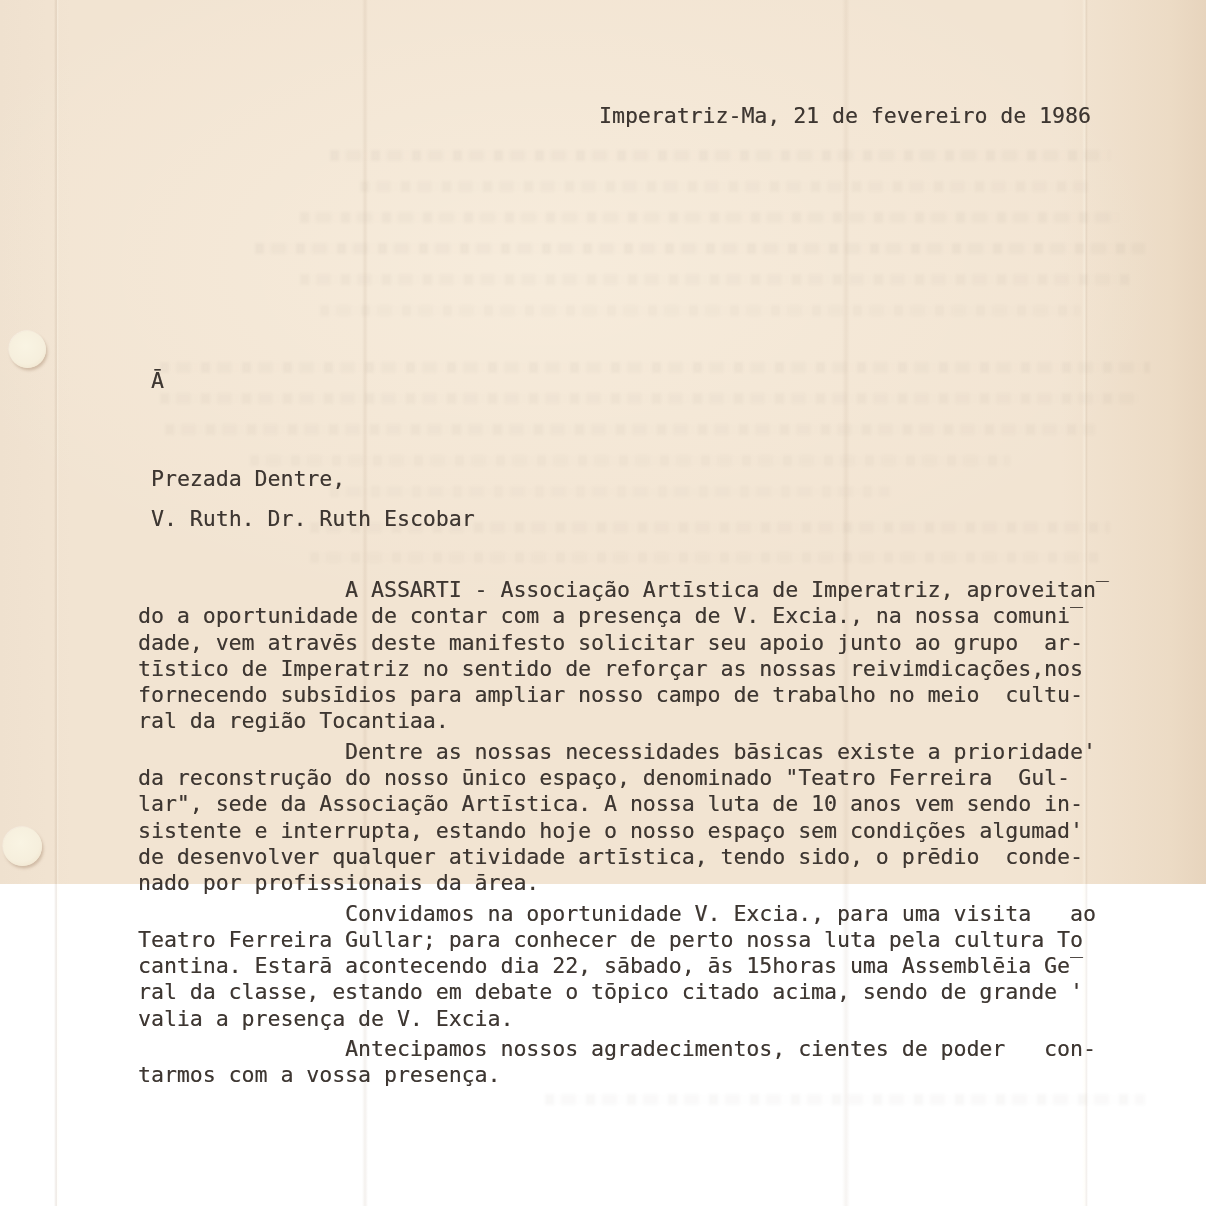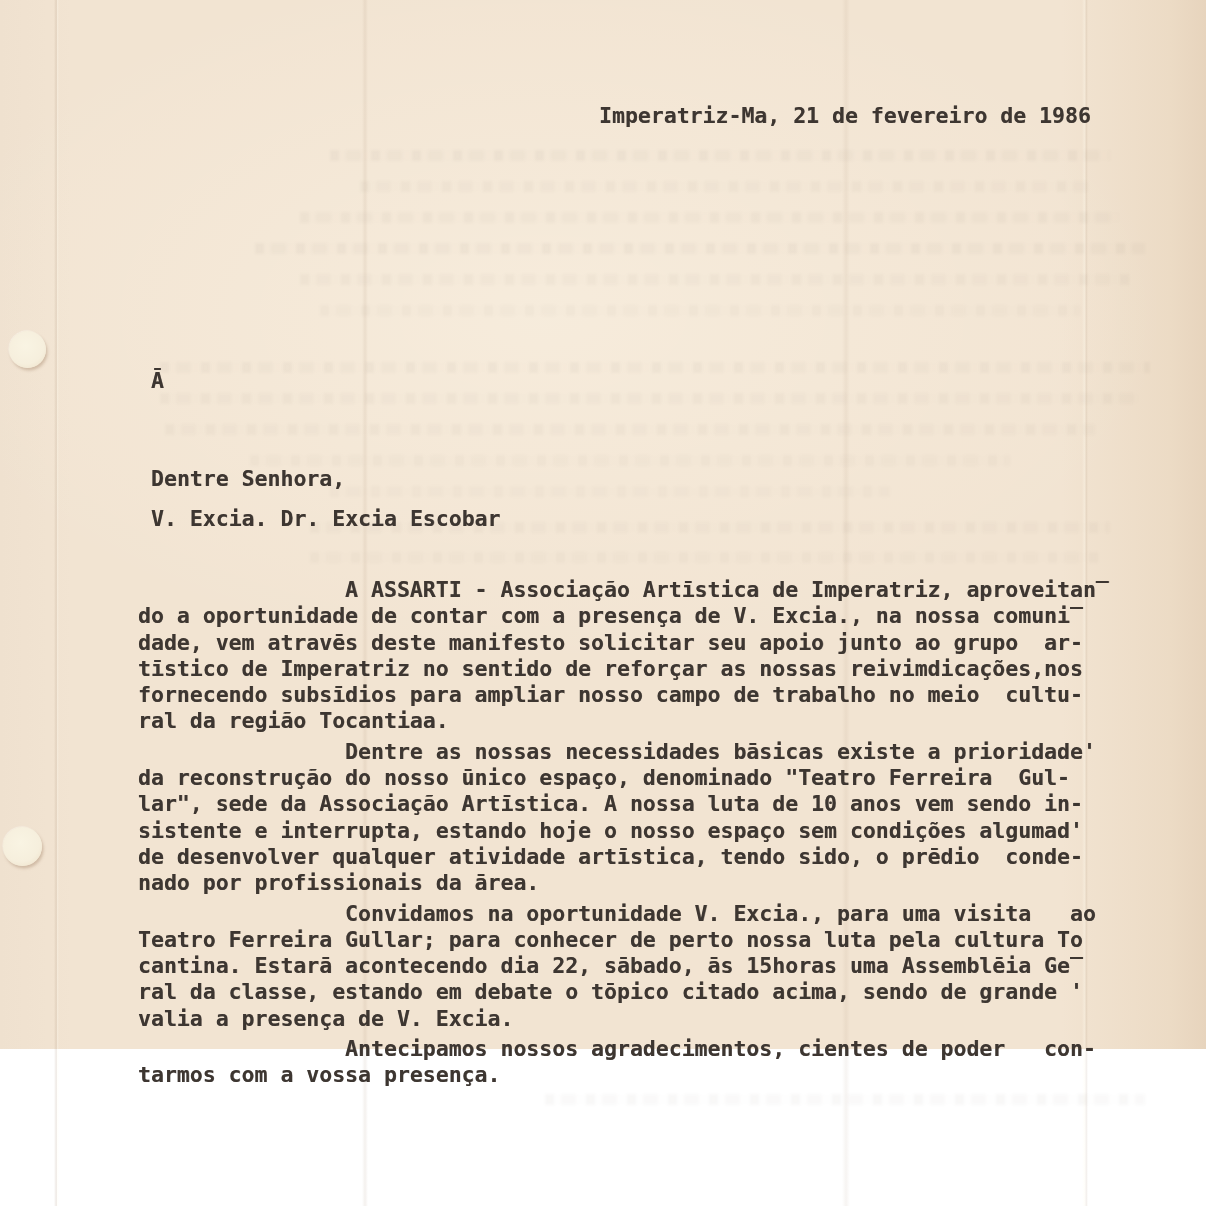--- a/index.html
+++ b/index.html
@@ -5,28 +5,28 @@
   html, body {
     margin: 0;
     padding: 0;
     width: 1206px;
     height: 1206px;
     overflow: hidden;
   }
   .paper {
     position: relative;
     width: 1206px;
-    height: 1049px;
+    height: 884px;
     background:
       radial-gradient(ellipse 900px 500px at 45% 30%, rgba(255,250,238,0.35), rgba(255,250,238,0) 70%),
       linear-gradient(90deg, #efe1cf 0%, #f2e4d2 6%, #f2e4d2 88%, #ecdbc5 97%, #e7d4bd 100%),
       linear-gradient(180deg, #f0e4d2 0%, #f2e4d2 40%, #f4e2d4 72%, #f2e0d0 100%);
     background-color: #f2e4d2;
     font-family: "DejaVu Sans Mono", "Liberation Mono", monospace;
-    font-weight: bold;
+    font-weight: normal;
     color: #3d3631;
   }
   .txt {
     position: absolute;
     white-space: pre;
     font-size: 21.5px;
     line-height: 26.3px;
     text-shadow: 0.3px 0.4px 0.5px rgba(61,54,49,0.5);
   }
   .date-line   { left: 599px; top: 103px; }
@@ -103,20 +103,20 @@
   <div class="ghost" style="left:250px; top:455px; width:760px; opacity:.26;"></div>
   <div class="ghost" style="left:330px; top:486px; width:560px; opacity:.24;"></div>
   <div class="ghost" style="left:310px; top:522px; width:800px; opacity:.30;"></div>
   <div class="ghost" style="left:310px; top:552px; width:790px; opacity:.26;"></div>
   <div class="ghost" style="left:545px; top:1094px; width:600px; opacity:.30;"></div>
 
   <div class="txt date-line">Imperatriz-Ma, 21 de fevereiro de 1986</div>
 
   <div class="txt addressee">
     <div>Ā</div>
-    <div>V. Excia. Dr. Excia Escobar</div>
+    <div>V. Ruth. Dr. Ruth Escobar</div>
   </div>
 
-  <div class="txt greeting">Dentre Senhora,</div>
+  <div class="txt greeting">Prezada Dentre,</div>
 
   <div class="txt letter-body"><div class="paragraph"><div class="line">                A ASSARTI - Associação Artīstica de Imperatriz, aproveitan‾</div><div class="line">do a oportunidade de contar com a presença de V. Excia., na nossa comuni‾</div><div class="line">dade, vem atravēs deste manifesto solicitar seu apoio junto ao grupo  ar-</div><div class="line">tīstico de Imperatriz no sentido de reforçar as nossas reivimdicações,nos</div><div class="line">fornecendo subsīdios para ampliar nosso campo de trabalho no meio  cultu-</div><div class="line">ral da região Tocantiaa.</div></div><div class="paragraph"><div class="line">                Dentre as nossas necessidades bāsicas existe a prioridade'</div><div class="line">da reconstrução do nosso ūnico espaço, denominado "Teatro Ferreira  Gul-</div><div class="line">lar", sede da Associação Artīstica. A nossa luta de 10 anos vem sendo in-</div><div class="line">sistente e interrupta, estando hoje o nosso espaço sem condições algumad'</div><div class="line">de desenvolver qualquer atividade artīstica, tendo sido, o prēdio  conde-</div><div class="line">nado por profissionais da ārea.</div></div><div class="paragraph"><div class="line">                Convidamos na oportunidade V. Excia., para uma visita   ao</div><div class="line">Teatro Ferreira Gullar; para conhecer de perto nossa luta pela cultura To</div><div class="line">cantina. Estarā acontecendo dia 22, sābado, ās 15horas uma Assemblēia Ge‾</div><div class="line">ral da classe, estando em debate o tōpico citado acima, sendo de grande '</div><div class="line">valia a presença de V. Excia.</div></div><div class="paragraph"><div class="line">                Antecipamos nossos agradecimentos, cientes de poder   con-</div><div class="line">tarmos com a vossa presença.</div></div></div>
 
 </div>
 
 </body></html>

